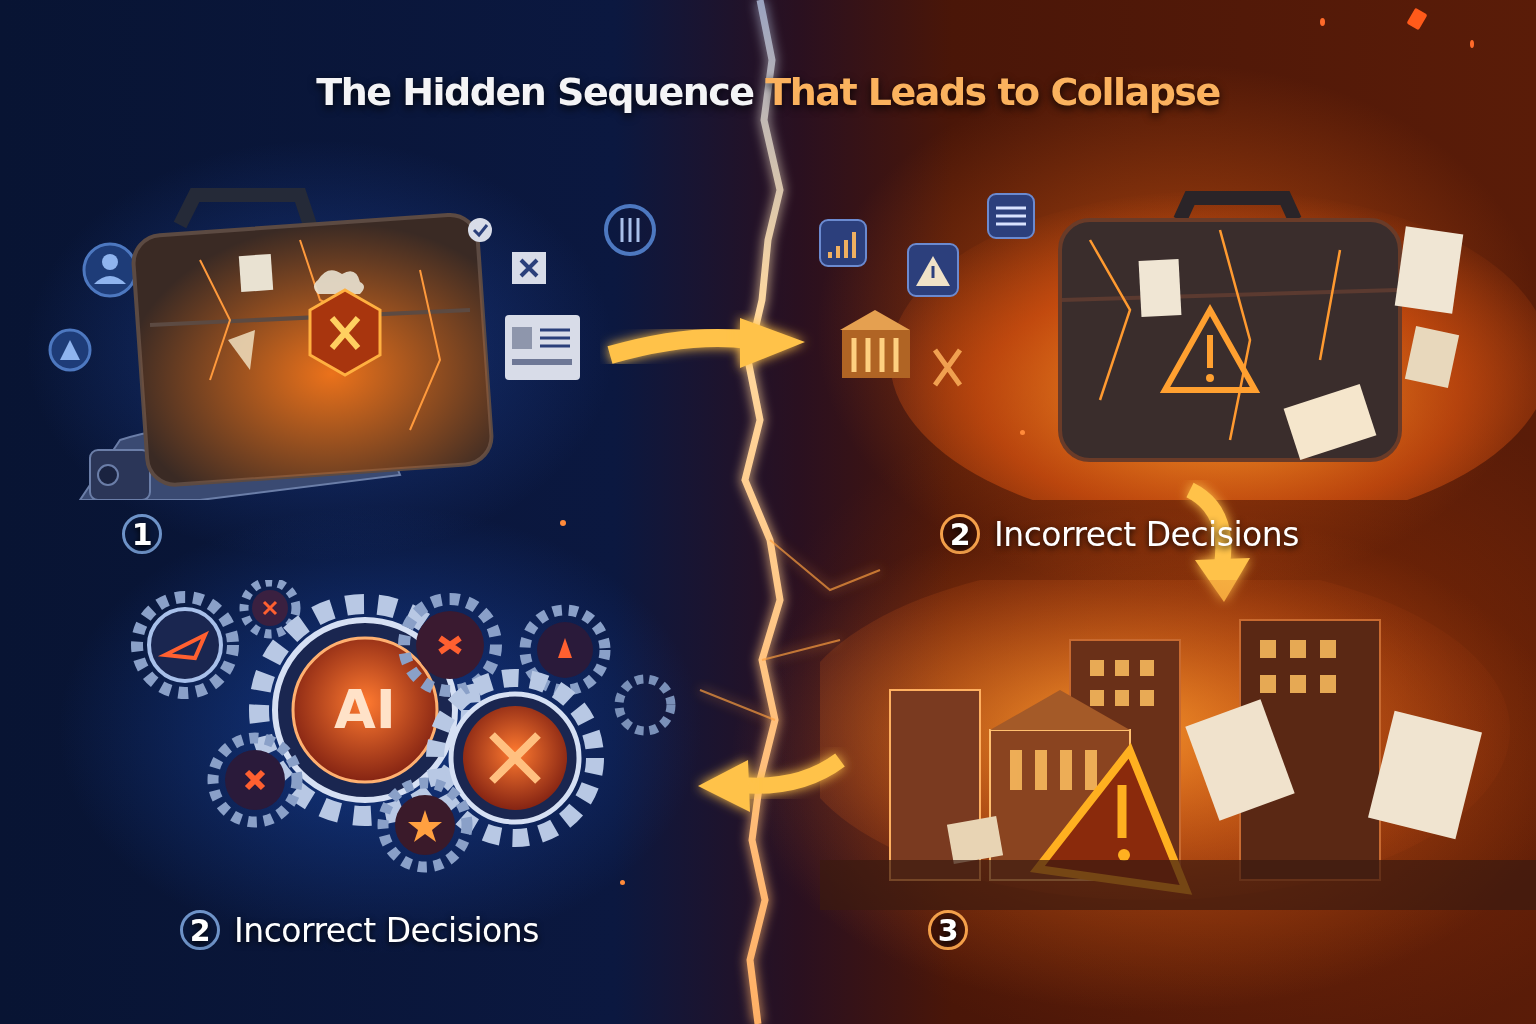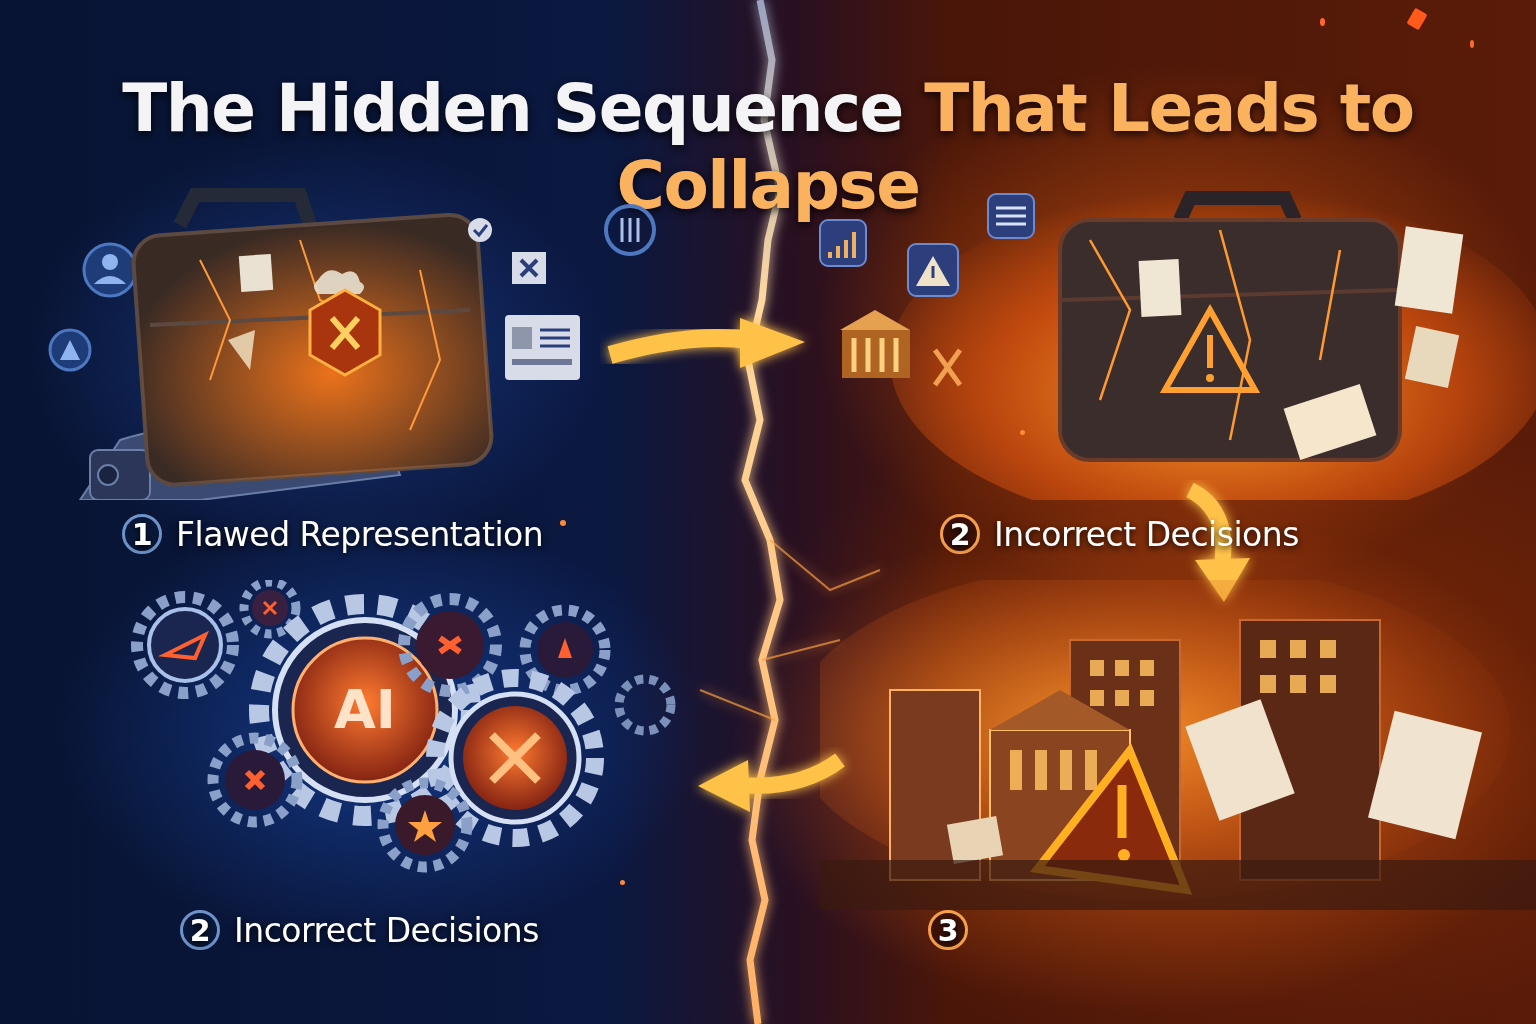--- a/index.html
+++ b/index.html
@@ -7,21 +7,21 @@
   .canvas { position:relative; width:1536px; height:1024px; overflow:hidden;
     background:
       radial-gradient(ellipse 520px 380px at 1180px 330px, rgba(255,110,20,0.55), rgba(0,0,0,0) 70%),
       radial-gradient(ellipse 600px 360px at 1150px 760px, rgba(255,120,30,0.55), rgba(0,0,0,0) 70%),
       radial-gradient(ellipse 420px 300px at 320px 350px, rgba(40,90,200,0.45), rgba(0,0,0,0) 70%),
       radial-gradient(ellipse 460px 320px at 380px 730px, rgba(30,90,210,0.5), rgba(0,0,0,0) 70%),
       linear-gradient(90deg, #081433 0%, #0b1840 40%, #2a1020 52%, #4a1608 62%, #5a1c08 100%);
   }
   .fire-glow { position:absolute; left:760px; top:0; width:776px; height:1024px;
     background: radial-gradient(ellipse 700px 500px at 60% 70%, rgba(255,90,0,0.25), rgba(0,0,0,0) 70%); }
-  .title { position:absolute; top:70px; left:0; width:1536px; text-align:center; font-family:"DejaVu Sans", sans-serif; font-weight:bold; font-size:66px; letter-spacing:-1.5px; text-shadow:0 3px 8px rgba(0,0,0,0.8); }
+  .title { position:absolute; top:70px; left:0; width:1536px; text-align:center; font-family:"DejaVu Sans", sans-serif; font-weight:bold; font-size:38px; letter-spacing:-1.5px; text-shadow:0 3px 8px rgba(0,0,0,0.8); }
   .title .a { color:#f4f4f6; }
   .title .b { color:#fbb25e; }
   .crack { position:absolute; left:0; top:0; }
   .panel { position:absolute; }
   .label { position:absolute; display:flex; align-items:center; gap:14px; font-family:"DejaVu Sans", sans-serif; font-size:33px; color:#fff; text-shadow:0 2px 6px rgba(0,0,0,0.9); letter-spacing:-0.5px; }
   .num { width:40px; height:40px; border-radius:50%; display:flex; align-items:center; justify-content:center; font-size:30px; font-weight:bold; box-sizing:border-box; }
   .num.blue { border:3px solid #6e93c8; background:rgba(10,25,60,0.6); }
   .num.orange { border:3px solid #f4a04a; background:rgba(40,10,5,0.6); }
   .spark { position:absolute; border-radius:50%; }
 </style>
@@ -271,21 +271,20 @@
     <rect x="0" y="280" width="716" height="50" fill="#3a1a10" opacity="0.7"></rect>
   </svg>
 
   <svg class="panel" style="left:690px;top:740px" width="170" height="80">
     <path d="M150 20 Q110 50 50 45" stroke="#ffc24a" stroke-width="16" fill="none" filter="url(#glow)"></path>
     <polygon points="58,20 8,46 60,72" fill="#ffc24a" filter="url(#glow)"></polygon>
   </svg>
 
   <div class="label" style="left:122px;top:514px">
     <div class="num blue">1</div>
-    <span>Flawed Representation</span>
   </div>
 
   <div class="label" style="left:940px;top:514px">
     <div class="num orange">2</div>
     <span>Incorrect Decisions</span>
   </div>
 
   <div class="label" style="left:180px;top:910px">
     <div class="num blue">2</div>
     <span>Incorrect Decisions</span>

